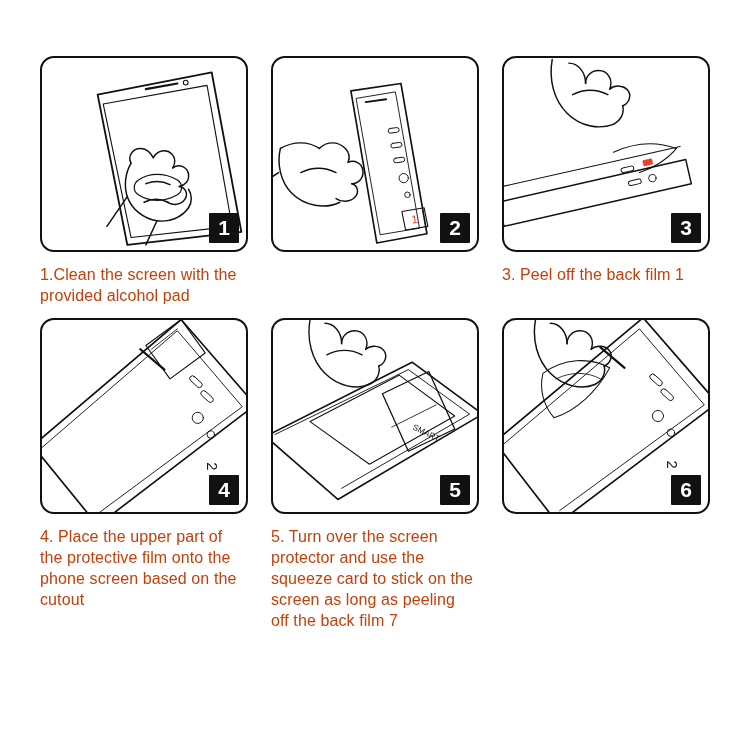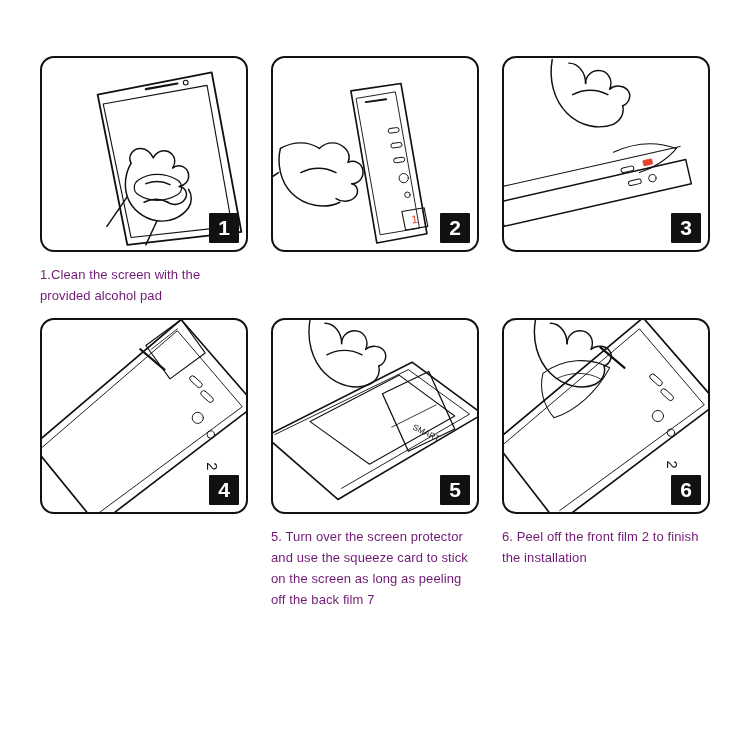--- a/index.html
+++ b/index.html
@@ -59,23 +59,23 @@
     color: #ffffff;
     font-size: 21px;
     font-weight: bold;
     line-height: 30px;
     text-align: center;
     font-family: "Liberation Sans", sans-serif;
     border-radius: 1px;
   }
   .caption {
     margin-top: 12px;
-    font-size: 13px;
+    font-size: 16px;
     line-height: 21px;
-    color: #701a75;
+    color: #c2410c;
     max-width: 205px;
     letter-spacing: 0.1px;
   }
   .row2 .panel { height: 196px; }
 </style>
 </head>
 <body>
 
 <div class="sheet">
   <div class="grid">
@@ -161,20 +161,21 @@
             <path d="M128 46 C134 44 138 36 134 30 C130 24 120 23 114 28"></path>
             <path d="M114 28 C118 18 112 8 102 8 C94 8 88 14 88 22"></path>
             <path d="M88 22 C88 10 80 0 70 0"></path>
             <path d="M74 34 C86 28 100 28 112 34"></path>
 
             <rect x="150" y="104" width="10" height="6" rx="1" transform="rotate(-13 155 107)" fill="#e8422e" stroke="#e8422e" stroke-width="0.6"></rect>
           </g>
         </svg>
         <div class="badge">3</div>
       </div>
+      <div class="caption">3. Peel off the back film 1</div>
     </div>
 
     <div class="cell row2">
       <div class="panel">
         <svg viewBox="0 0 220 196" xmlns="http://www.w3.org/2000/svg" aria-hidden="true">
           <g fill="none" stroke="#111111" stroke-width="1.6" stroke-linecap="round" stroke-linejoin="round">
 
             <path d="M-10 130 L150 -6 L230 86 L60 216 Z" stroke-width="1.8"></path>
             <path d="M0 132 L146 6 L216 88 L62 202" stroke-width="1"></path>
 
@@ -186,20 +187,21 @@
             <circle cx="182" cy="118" r="4" stroke-width="1"></circle>
 
             <path d="M112 22 L150 -6 L176 30 L138 58 Z" stroke-width="1.2"></path>
             <path d="M118 26 L146 4" stroke-width="0.9"></path>
 
             <text x="178" y="148" font-family="Liberation Sans, sans-serif" font-size="16" fill="#111111" stroke="none" transform="rotate(90 178 148)">2</text>
           </g>
         </svg>
         <div class="badge">4</div>
       </div>
+      <div class="caption">4. Place the upper part of the protective film onto the phone screen based on the cutout</div>
     </div>
 
     <div class="cell row2">
       <div class="panel">
         <svg viewBox="0 0 220 196" xmlns="http://www.w3.org/2000/svg" aria-hidden="true">
           <g fill="none" stroke="#111111" stroke-width="1.5" stroke-linecap="round" stroke-linejoin="round">
 
             <path d="M-8 120 L150 40 L226 96 L70 188 Z" stroke-width="1.7"></path>
             <path d="M2 118 L146 48 L212 96 L74 176" stroke-width="1"></path>
 
@@ -242,17 +244,16 @@
             <path d="M98 64 C106 60 110 52 108 44"></path>
             <path d="M108 44 C114 42 118 34 114 28 C110 22 100 21 94 26"></path>
             <path d="M94 26 C98 16 92 6 82 6 C74 6 68 12 68 20"></path>
             <path d="M68 20 C68 8 60 -2 50 -2"></path>
 
             <text x="176" y="146" font-family="Liberation Sans, sans-serif" font-size="16" fill="#111111" stroke="none" transform="rotate(90 176 146)">2</text>
           </g>
         </svg>
         <div class="badge">6</div>
       </div>
-      <div class="caption">6. Peel off the front film 2 to finish the installation</div>
     </div>
 
   </div>
 </div>
 
 </body></html>

